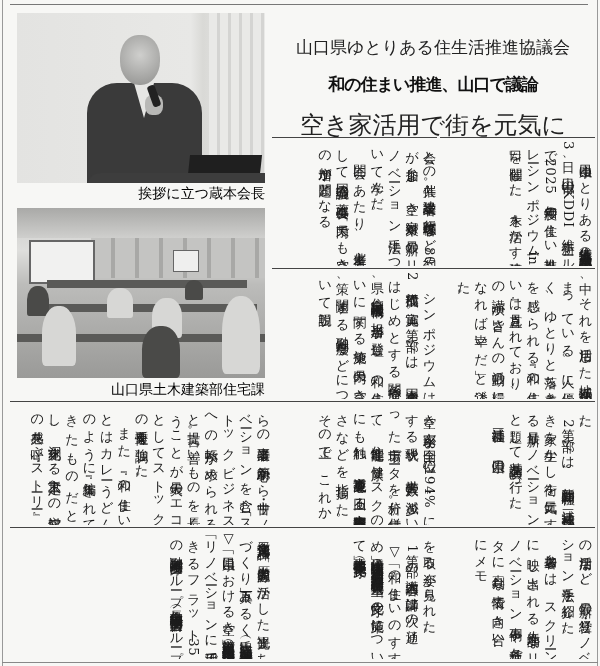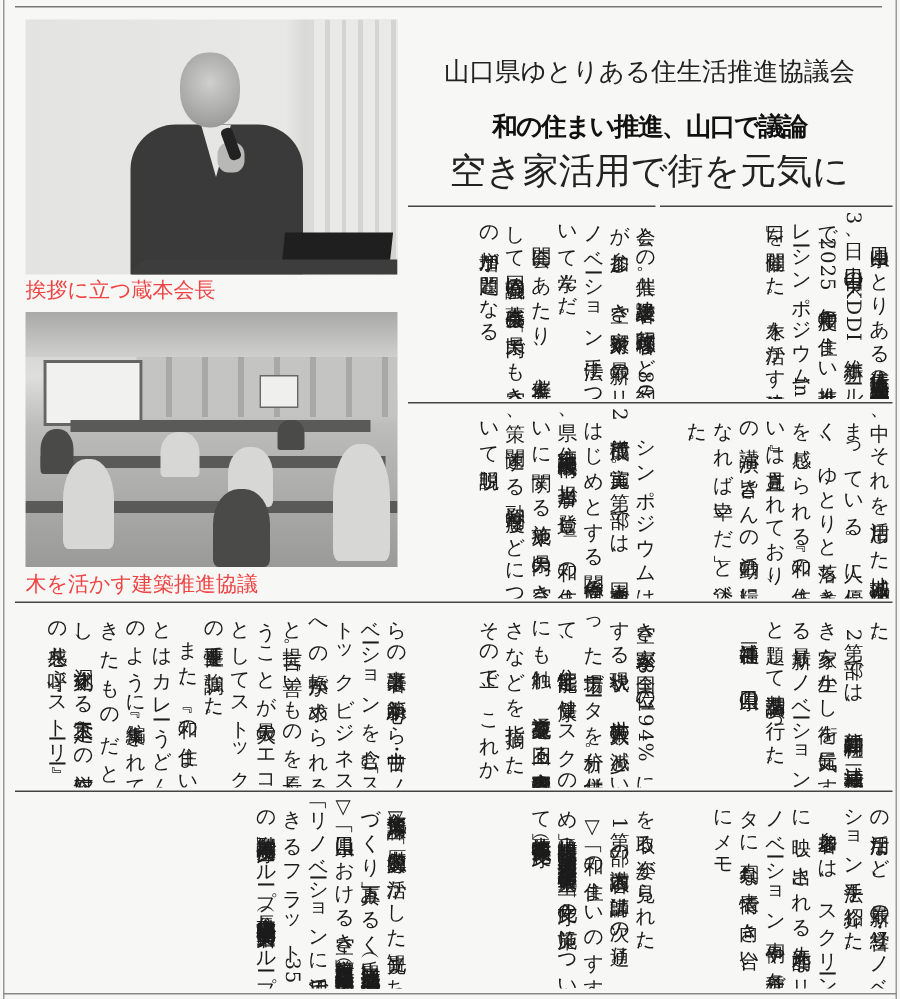--- a/index.html
+++ b/index.html
@@ -26,21 +26,21 @@
   .kicker {
     font-family: "DejaVu Sans", "Liberation Sans", sans-serif;
     font-size: 17px; margin-top: 30px; letter-spacing: 0px; color: #222;
   }
   .main-head {
     font-family: "DejaVu Serif", serif;
     font-weight: bold; font-size: 17px; margin-top: 14px; letter-spacing: -1px; color: #111;
   }
   .sub-head {
     font-family: "DejaVu Sans", "Liberation Sans", sans-serif;
-    font-size: 24px; margin-top: 2px; color: #222;
+    font-size: 24px; margin-top: 13px; color: #222;
   }
 
   .photo {
     position: absolute; overflow: hidden; background: #d8d8d6;
   }
   .photo1 { left: 17px; top: 13px; width: 248px; height: 170px; background: linear-gradient(90deg,#e3e3e1 0%,#e8e8e6 70%,#d9d9d6 75%,#e4e4e2 85%,#dcdcda 100%); }
   .photo2 { left: 17px; top: 208px; width: 248px; height: 170px; background: linear-gradient(180deg,#c9c9c7 0%,#dededc 25%,#bcbcba 45%,#9a9a98 100%); }
 
   
   .p1-curtain { position:absolute; left: 192px; top: 0; width: 56px; height: 170px; background: repeating-linear-gradient(90deg,#e9e9e7 0 8px,#d4d4d2 8px 11px); }
@@ -56,21 +56,21 @@
   .p2-ceiling { position:absolute; left:0; top:0; width:248px; height:30px; background: linear-gradient(180deg,#a9a9a7,#cfcfcd); }
   .p2-screen1 { position:absolute; left: 12px; top: 32px; width: 62px; height: 40px; background: #f1f1f0; border: 2px solid #666; }
   .p2-screen2 { position:absolute; left: 156px; top: 42px; width: 24px; height: 20px; background: #efefee; border: 1px solid #666; }
   .p2-wall { position:absolute; left: 74px; top: 30px; width: 174px; height: 40px; background: repeating-linear-gradient(90deg,#c4c4c2 0 20px,#a8a8a6 20px 24px); }
   .p2-row { position:absolute; height: 8px; background: #5a5a58; }
   .p2-person { position:absolute; border-radius: 45% 45% 10% 10%; background: #4a4a48; }
   .p2-person.light { background: #d7d7d5; }
 
   .caption {
     position: absolute; font-family: "DejaVu Sans", "Liberation Sans", sans-serif;
-    font-size: 14px; color: #ef4444; text-align: left;
+    font-size: 14px; color: #000000; text-align: right;
   }
   .cap1 { left: 17px; top: 185px; width: 248px; }
   .cap2 { left: 17px; top: 381px; width: 248px; }
 
   .rule { position: absolute; height: 1px; background: #444; }
 
   .col-block {
     position: absolute;
     writing-mode: vertical-rl;
     font-size: 13.2px;
@@ -120,21 +120,21 @@
     <div class="p2-row" style="left:10px;top:96px;width:230px;"></div>
     <div class="p2-row" style="left:0;top:126px;width:248px;"></div>
     <div class="p2-person" style="left:10px;top:78px;width:22px;height:30px;"></div>
     <div class="p2-person light" style="left:25px;top:98px;width:34px;height:60px;"></div>
     <div class="p2-person light" style="left:90px;top:80px;width:26px;height:30px;"></div>
     <div class="p2-person light" style="left:135px;top:90px;width:30px;height:40px;"></div>
     <div class="p2-person" style="left:125px;top:118px;width:38px;height:52px;"></div>
     <div class="p2-person light" style="left:205px;top:88px;width:38px;height:78px;"></div>
     <div class="p2-person" style="left:168px;top:72px;width:18px;height:20px;"></div>
   </div>
-  <div class="caption cap2">木を活かす建築推進協議</div>
+  <div class="caption cap2">山口県土木建築部住宅課</div>
 
   <div class="rule" style="left:440px;top:137px;width:155px;"></div>
   <div class="rule" style="left:272px;top:137px;width:165px;"></div>
   <div class="rule" style="left:272px;top:268px;width:323px;"></div>
   <div class="rule" style="left:272px;top:401px;width:323px;"></div>
   <div class="rule" style="left:10px;top:401px;width:262px;"></div>
   <div class="rule" style="left:10px;top:527px;width:585px;"></div>
 
   <div class="col-block" style="left:444px;top:141px;width:150px;height:125px;">
     <p>山口県ゆとりある住生活推進協議会（蔵本和夫会長）は3日、山口市のKDDI維新ホールで「2025年度和の住まい推進リレーシンポジウムin山口」を開催した。木を活かす建築推進協議</p>

